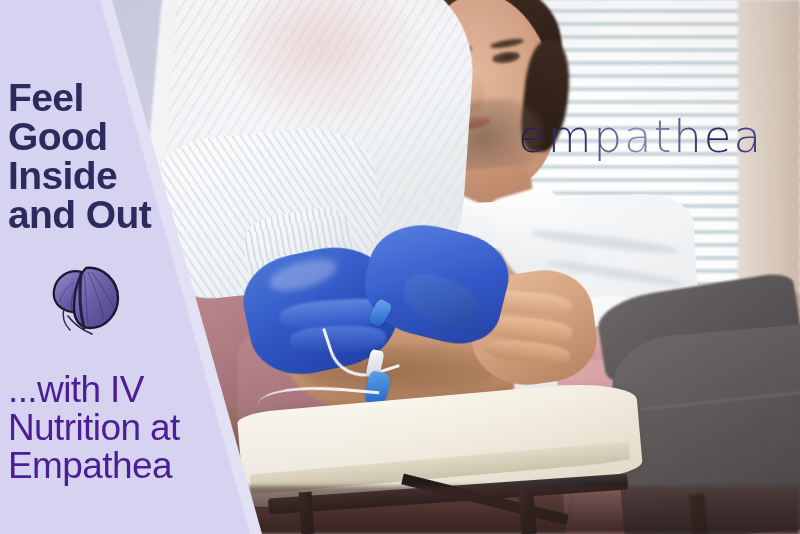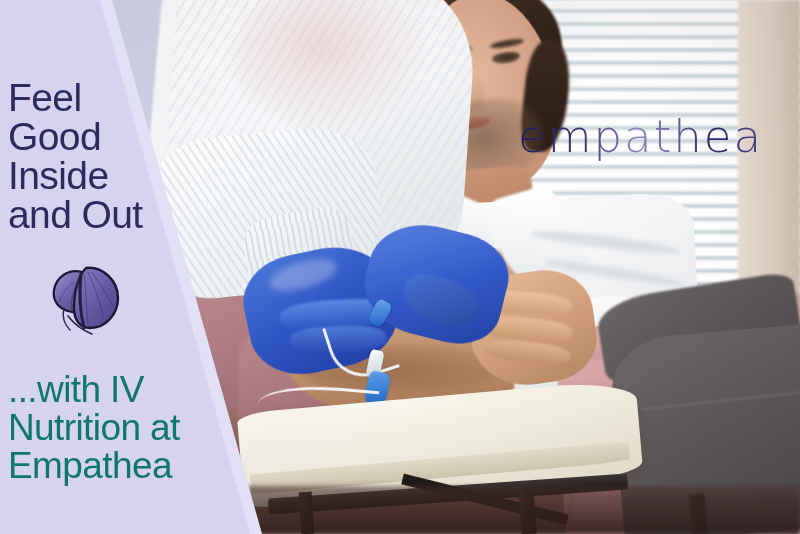--- a/index.html
+++ b/index.html
@@ -451,26 +451,26 @@
     z-index:6; pointer-events:none;
   }
 
   
   .headline{
     position:absolute; left:8px; top:78px; z-index:8;
     color:#2e2a5e;
     font-size:39px;
     line-height:39px;
     letter-spacing:-0.6px;
-    font-weight:400;
+    font-weight:700;
     white-space:pre-line;
   }
   .subline{
     position:absolute; left:8px; top:371px; z-index:8;
-    color:#0f766e;
+    color:#4c1d95;
     font-size:37px;
     line-height:38px;
     letter-spacing:-0.6px;
     font-weight:400;
     white-space:pre-line;
   }
 
   
   .butterfly{
     position:absolute; left:48px; top:258px; width:90px; height:84px; z-index:8;

